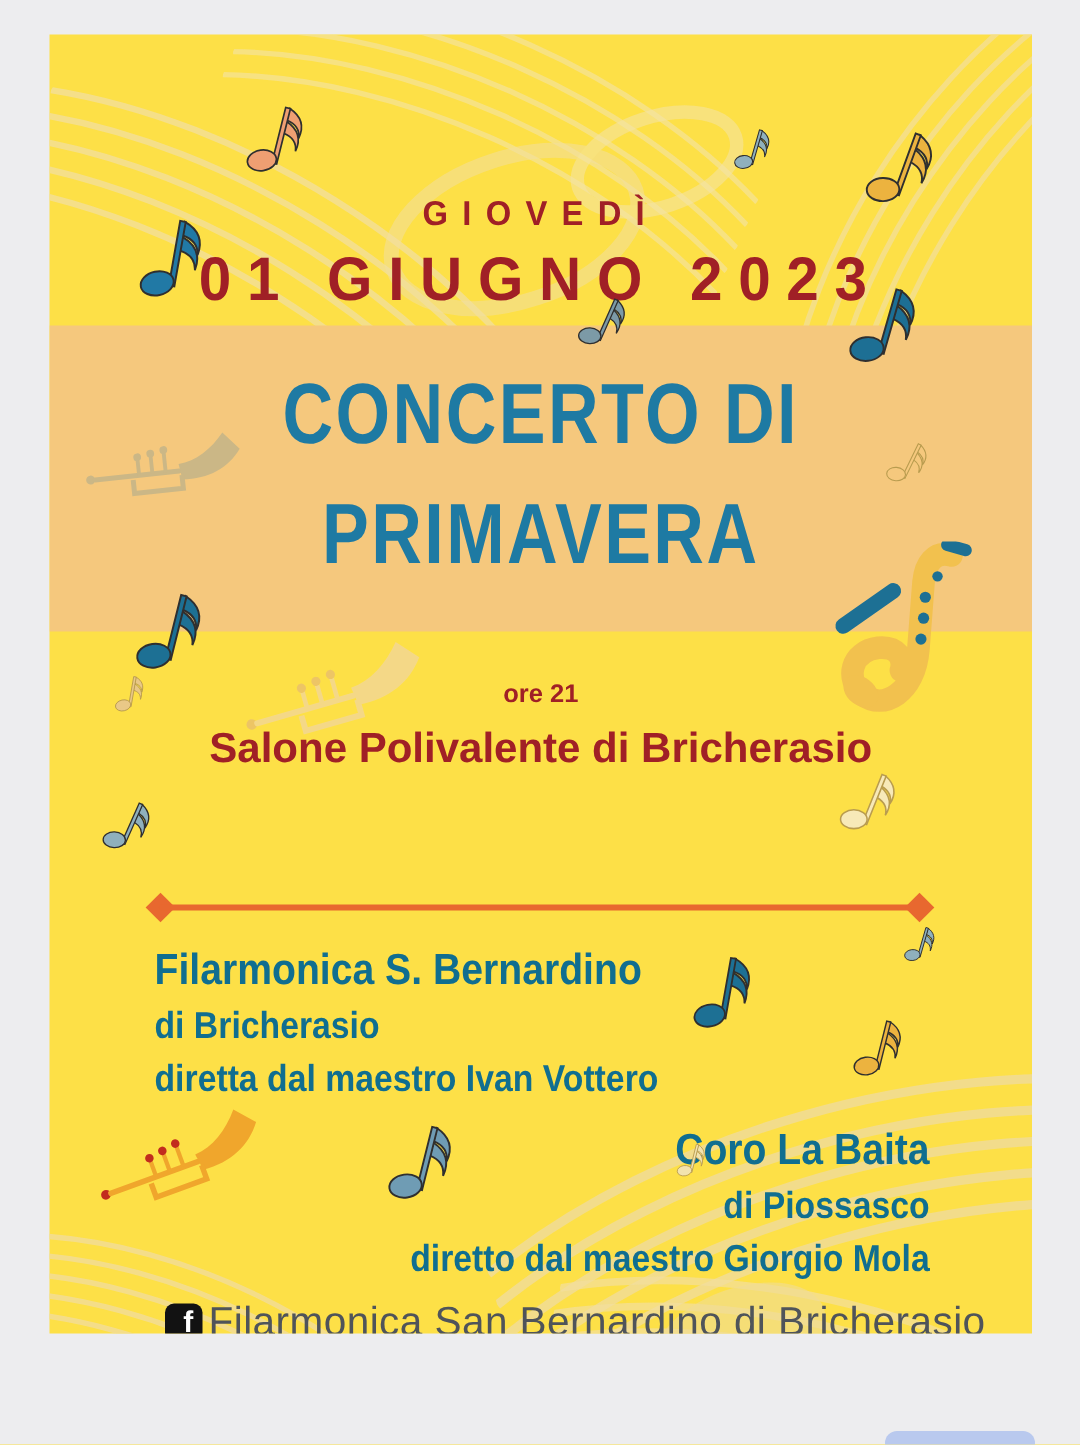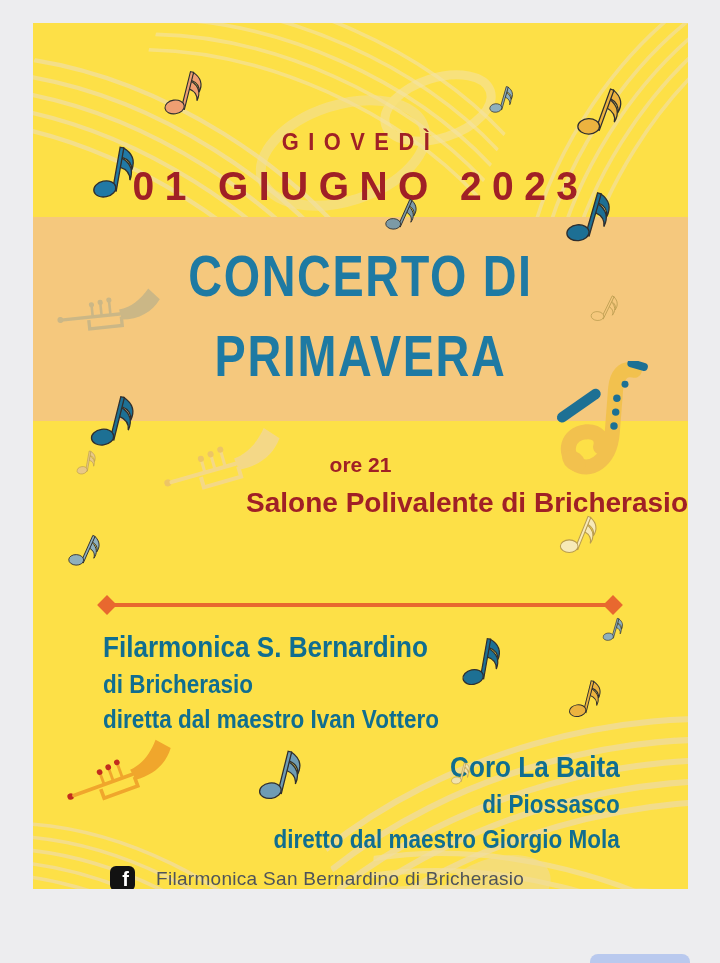--- a/index.html
+++ b/index.html
@@ -36,22 +36,22 @@
   .banner-title{
     position:absolute;left:0;width:100%;text-align:center;
     font-size:57px;font-weight:bold;color:#1e7aa3;letter-spacing:2px;
     transform:scaleX(0.82);
   }
   .banner-title.l1{top:26px;}
   .banner-title.l2{top:106px;}
   .infoblock{
     position:absolute;top:430px;left:0;width:100%;text-align:center;color:#a02026;
   }
-  .info-time{font-size:21px;font-weight:bold;}
-  .info-venue{font-size:28px;font-weight:bold;margin-top:10px;text-align:right;}
+  .info-time{font-size:17px;font-weight:bold;}
+  .info-venue{font-size:28px;font-weight:bold;margin-top:10px;}
   .info-address{font-size:27px;font-style:italic;margin-top:8px;}
   .divider{position:absolute;top:575px;left:67px;width:520px;height:14px;}
   .divider .line{position:absolute;top:5px;left:6px;right:6px;height:4px;background:#e8682f;border-radius:2px;}
   .divider .dia{position:absolute;top:0;width:14px;height:14px;background:#e8682f;transform:rotate(45deg);}
   .divider .dia.left{left:0;}
   .divider .dia.right{right:0;}
   .ensemble1{
     position:absolute;left:70px;top:608px;color:#106e90;text-align:left;
     transform:scaleX(0.9);transform-origin:left top;white-space:nowrap;
   }
@@ -73,21 +73,21 @@
   .fb-icon span{position:relative;left:3px;top:1px;}
   .ig-icon{
     width:20px;height:20px;border:2.6px solid #121212;border-radius:7px;position:relative;
   }
   .ig-icon .lens{
     position:absolute;left:4px;top:4px;width:7px;height:7px;border:2.4px solid #121212;border-radius:50%;
   }
   .ig-icon .dot{
     position:absolute;right:2px;top:2px;width:3px;height:3px;background:#121212;border-radius:50%;
   }
-  .social-label{margin-left:21px;font-size:19px;color:#4f545a;letter-spacing:0.3px;}
+  .social-label{margin-left:4px;font-size:27px;color:#4f545a;letter-spacing:0.3px;}
   .peek-pill{
     position:absolute;left:590px;top:954px;width:100px;height:16px;
     background:#b9c9ee;border-radius:10px;
   }
 </style>
 </head>
 <body>
 
 <svg width="0" height="0" style="position:absolute" aria-hidden="true">
   <defs>

